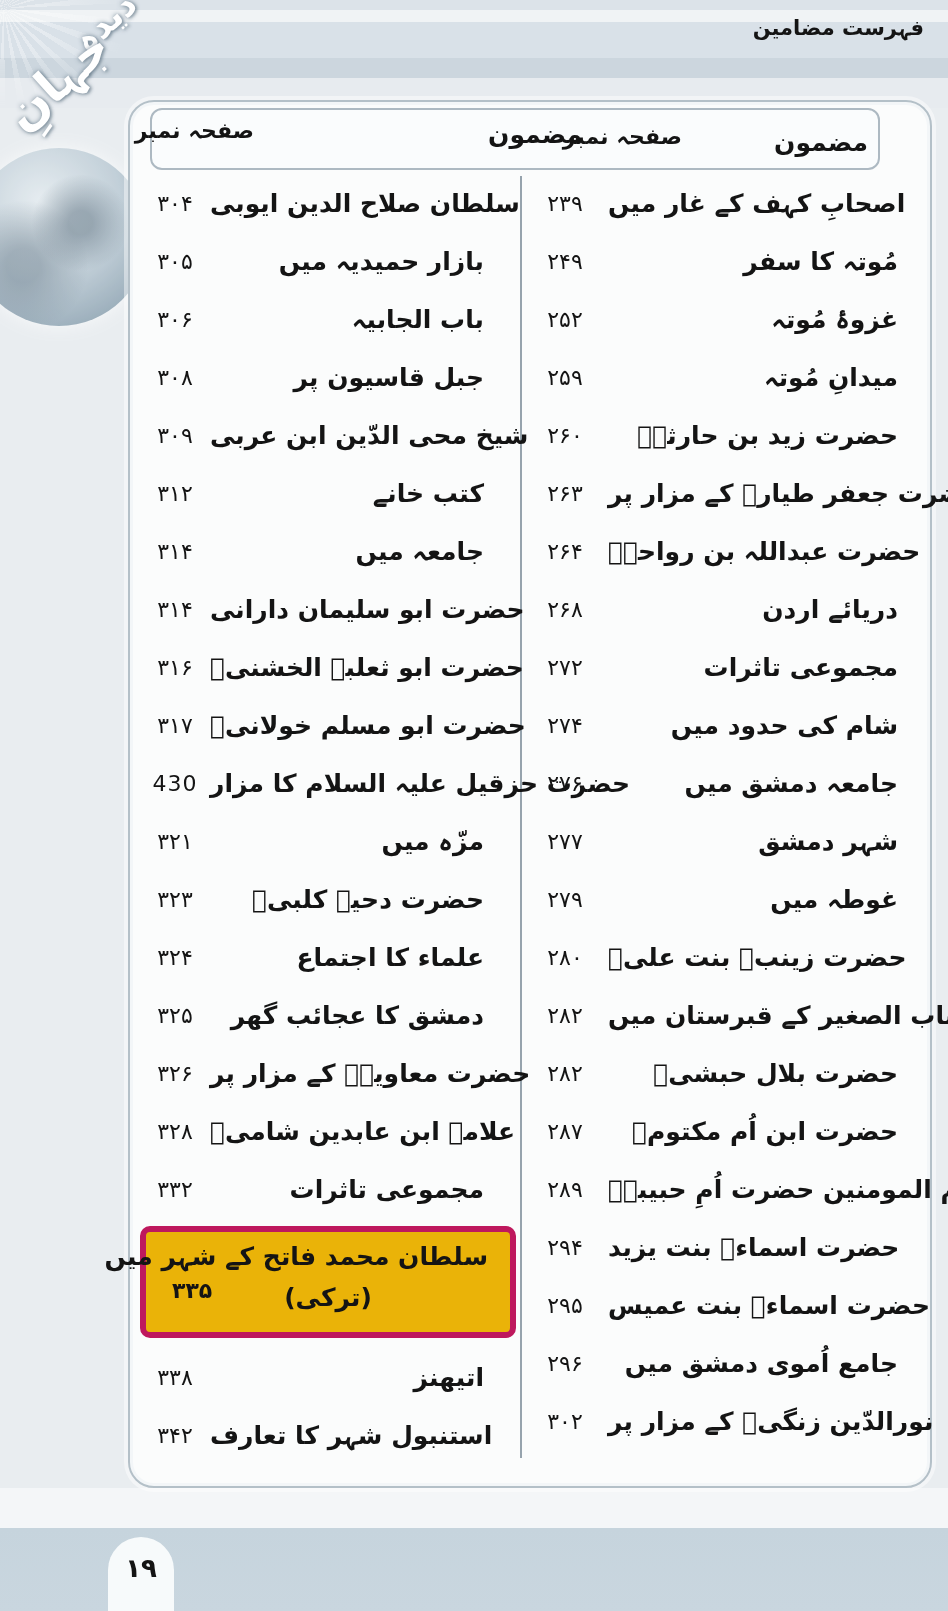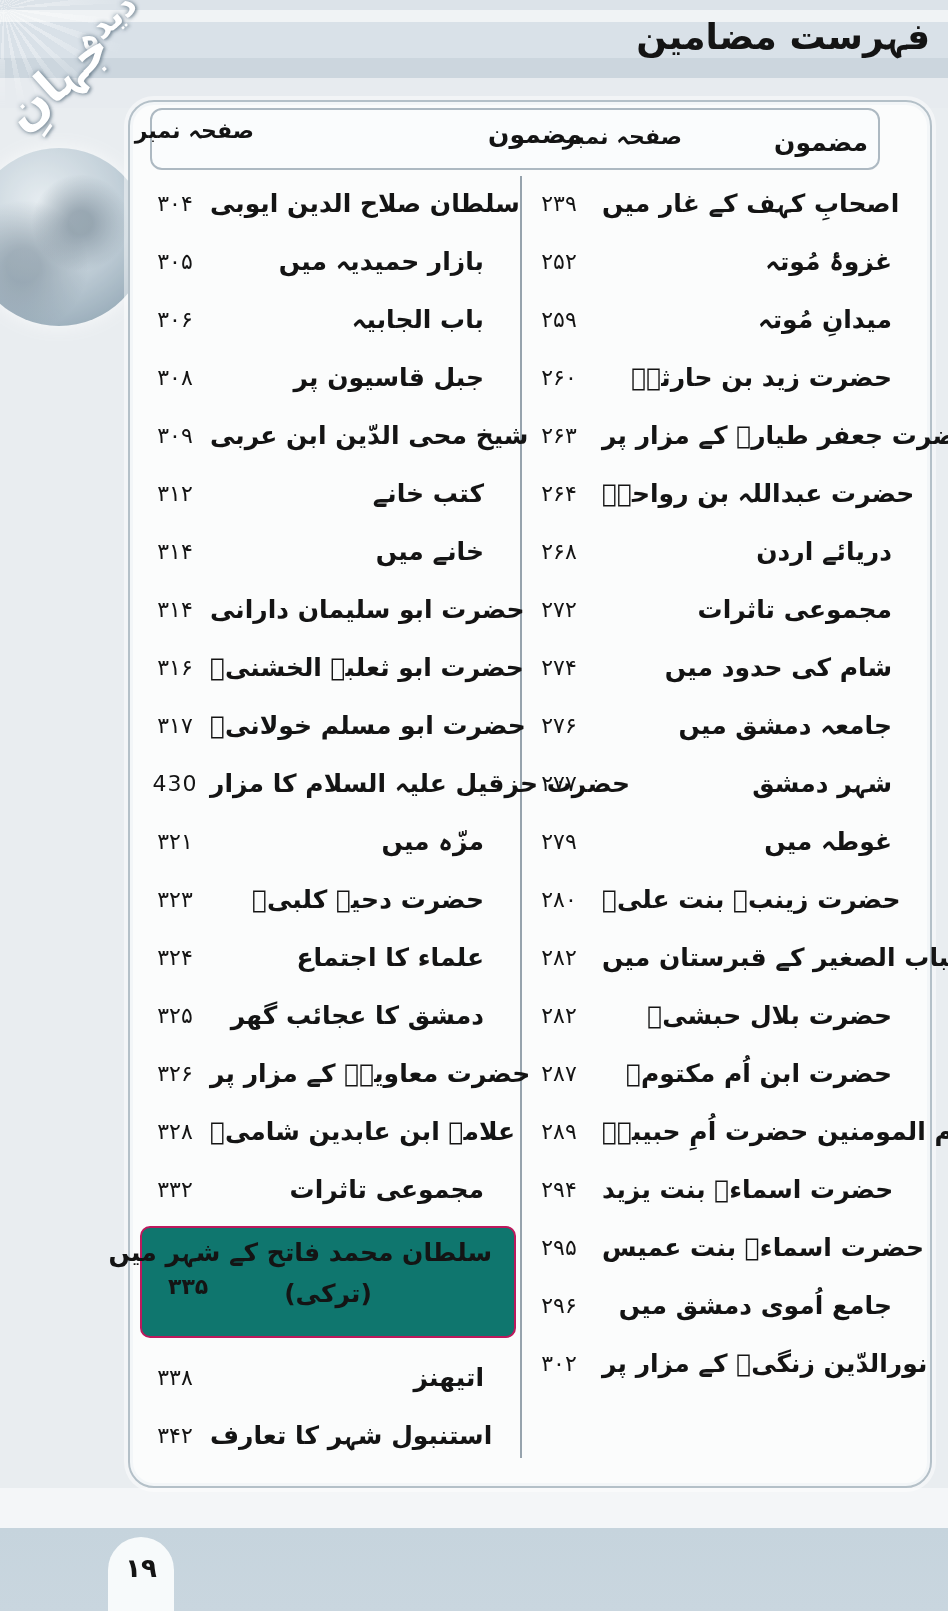--- a/index.html
+++ b/index.html
@@ -33,53 +33,53 @@
       radial-gradient(circle at 40% 30%, #e6edf1 0%, #bccbd5 48%, #8ba1b0 82%, #7b91a1 100%);
     box-shadow:0 0 18px rgba(255,255,255,.8);
     opacity:.85;
   }
   .logo{position:absolute; left:0; top:0; width:230px; height:230px; color:#fff; pointer-events:none;}
   .logo span{position:absolute; font-weight:bold; direction:rtl;
     text-shadow:0 0 5px rgba(110,130,145,.9), 1px 2px 3px rgba(95,115,130,.55);}
   .logo .w2{left:70px; top:2px; font-size:34px; transform:rotate(-42deg);}
   .logo .w1{left:-4px; top:52px; font-size:48px; transform:rotate(-42deg);}
   
-  .heading{position:absolute; top:16px; right:18px; font-size:36px; font-weight:bold; direction:rtl;}
+  .heading{position:absolute; top:16px; right:24px; font-size:21px; font-weight:bold; direction:rtl;}
   
   .toc{
     position:absolute; left:128px; top:100px; width:804px; height:1388px;
     background:#fbfcfc; border:2px solid #b4c0c8; border-radius:26px;
     box-shadow:inset 0 0 0 3px #f3f6f8, 0 0 0 4px rgba(255,255,255,.45);
     box-sizing:border-box;
   }
   .hdr{
     position:absolute; left:20px; right:50px; top:6px; height:62px;
     border:2px solid #adb9c2; border-radius:12px; background:#fafcfd; box-sizing:border-box;
   }
   .hdr span{position:absolute; font-weight:bold; direction:rtl; white-space:nowrap;}
   .hdr .mz{font-size:25px;} .hdr .sn{font-size:22px;}
   .hdr .h1{right:10px;  top:18px;}
   .hdr .h2{right:196px; top:14px;}
   .hdr .h3{right:296px; top:10px;}
   .hdr .h4{right:624px; top:8px;}
   .vdiv{position:absolute; left:390px; top:74px; bottom:28px; width:2px; background:#96a3ad;}
   .col{position:absolute; top:72px;}
-  .col-right{right:8px; width:410px; padding-right:30px; box-sizing:border-box;}
+  .col-right{right:2px; width:410px; padding-right:30px; box-sizing:border-box;}
   .col-left{left:10px; width:380px;}
   .toc-row{display:flex; align-items:center; height:58px;}
   .toc-row .n{flex:none; width:70px; text-align:center; font-weight:normal; font-size:22px; letter-spacing:1px;}
   .col-left .toc-row .n{margin-left:0;}
   .col-right .toc-row .n{margin-left:12px;}
   .toc-row .t{flex:1; direction:rtl; text-align:right; font-weight:bold; font-size:25px;
     padding-left:8px; white-space:nowrap; overflow:visible;}
   .col-left .toc-row .t{padding-left:0; padding-right:36px;}
   
   .hl{
     position:relative; margin:8px 4px 10px 0; height:112px;
-    background:#0f766e; border:2px solid #be185d; border-radius:10px; box-sizing:border-box;
+    background:#eab308; border:6px solid #be185d; border-radius:10px; box-sizing:border-box;
   }
   .hl .l1{direction:rtl; text-align:right; padding:10px 22px 0 0; font-weight:bold; font-size:25px; white-space:nowrap;}
   .hl .l2{direction:rtl; text-align:center; padding-top:12px; font-weight:bold; font-size:25px;}
   .hl .num{position:absolute; left:26px; top:46px; font-weight:bold; font-size:22px; letter-spacing:1px;}
   
   .tab{
     position:absolute; left:108px; bottom:0; width:66px; height:74px;
     background:#f7fafb; border-radius:33px 33px 0 0; text-align:center;
   }
   .tab span{display:inline-block; margin-top:16px; font-size:26px; font-weight:bold; letter-spacing:1px;}
@@ -107,20 +107,24 @@
     </div>
 
     <div class="vdiv"></div>
 
     <div class="col col-right">
         <div class="toc-row">
           <span class="n">۲۳۹</span>
           <span class="t">اصحابِ کہف کے غار میں</span>
         </div>
         <div class="toc-row">
+          <span class="n">۲۴۹</span>
+          <span class="t">مُوتہ کا سفر</span>
+        </div>
+        <div class="toc-row">
           <span class="n">۲۵۲</span>
           <span class="t">غزوۂ مُوتہ</span>
         </div>
         <div class="toc-row">
           <span class="n">۲۵۹</span>
           <span class="t">میدانِ مُوتہ</span>
         </div>
         <div class="toc-row">
           <span class="n">۲۶۰</span>
           <span class="t">حضرت زید بن حارثہؓ</span>
@@ -216,21 +220,21 @@
           <div class="toc-row">
             <span class="n">۳۰۹</span>
             <span class="t">شیخ محی الدّین ابن عربی</span>
           </div>
           <div class="toc-row">
             <span class="n">۳۱۲</span>
             <span class="t">کتب خانے</span>
           </div>
           <div class="toc-row">
             <span class="n">۳۱۴</span>
-            <span class="t">خانے میں</span>
+            <span class="t">جامعہ میں</span>
           </div>
           <div class="toc-row">
             <span class="n">۳۱۴</span>
             <span class="t">حضرت ابو سلیمان دارانی</span>
           </div>
           <div class="toc-row">
             <span class="n">۳۱۶</span>
             <span class="t">حضرت ابو ثعلبہ الخشنیؓ</span>
           </div>
           <div class="toc-row">

